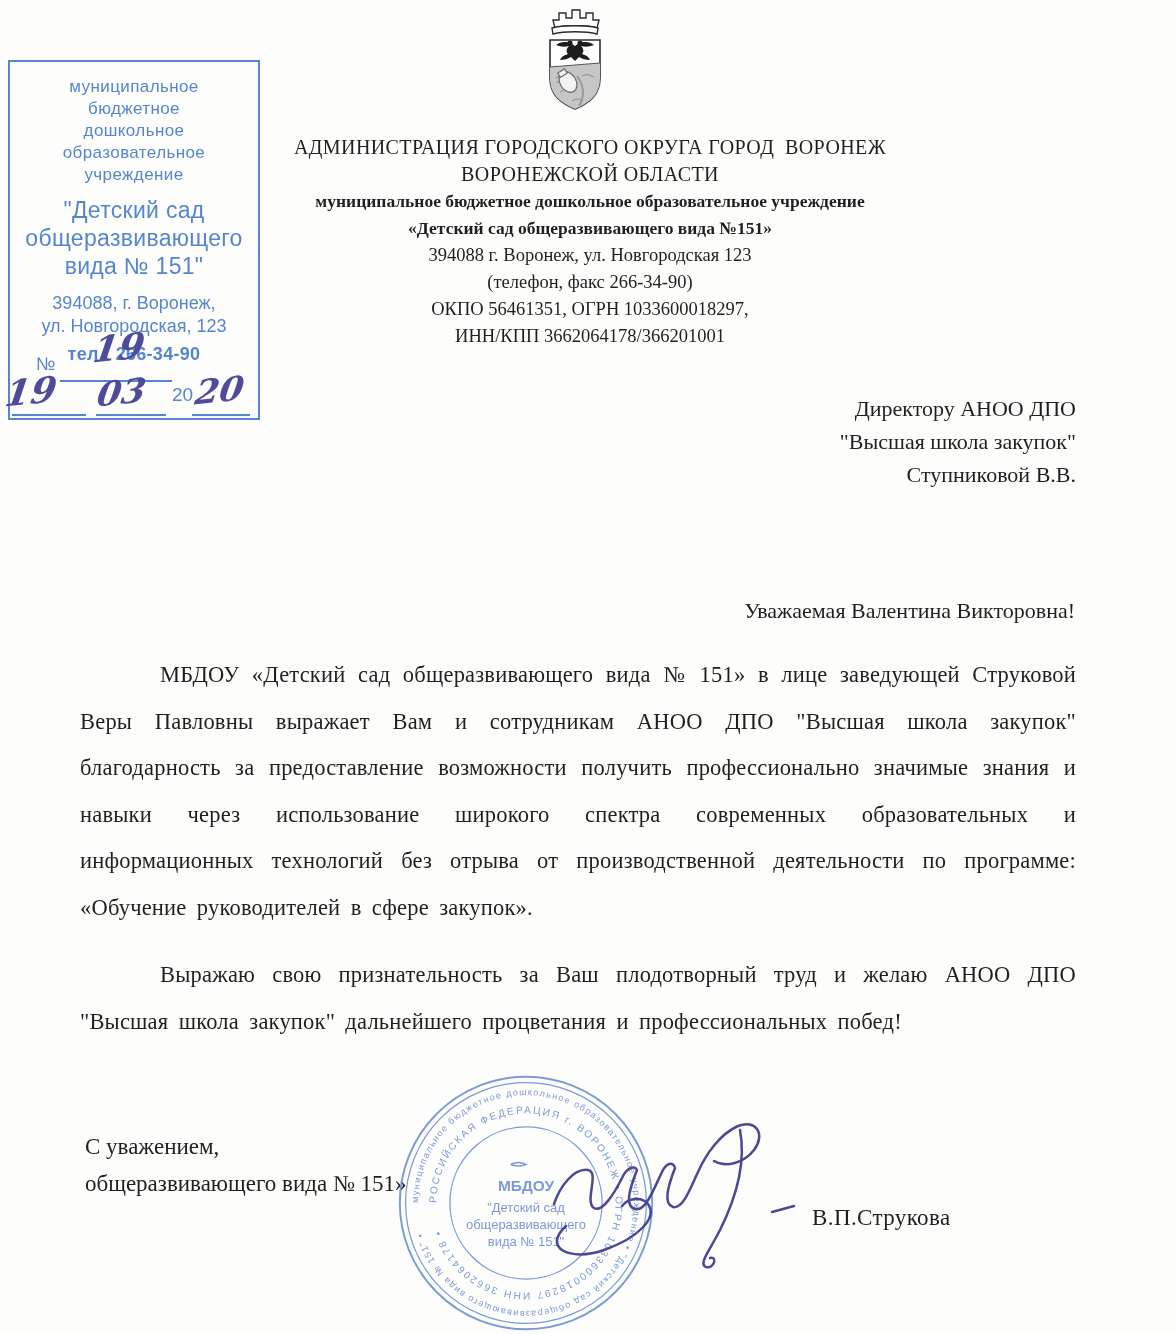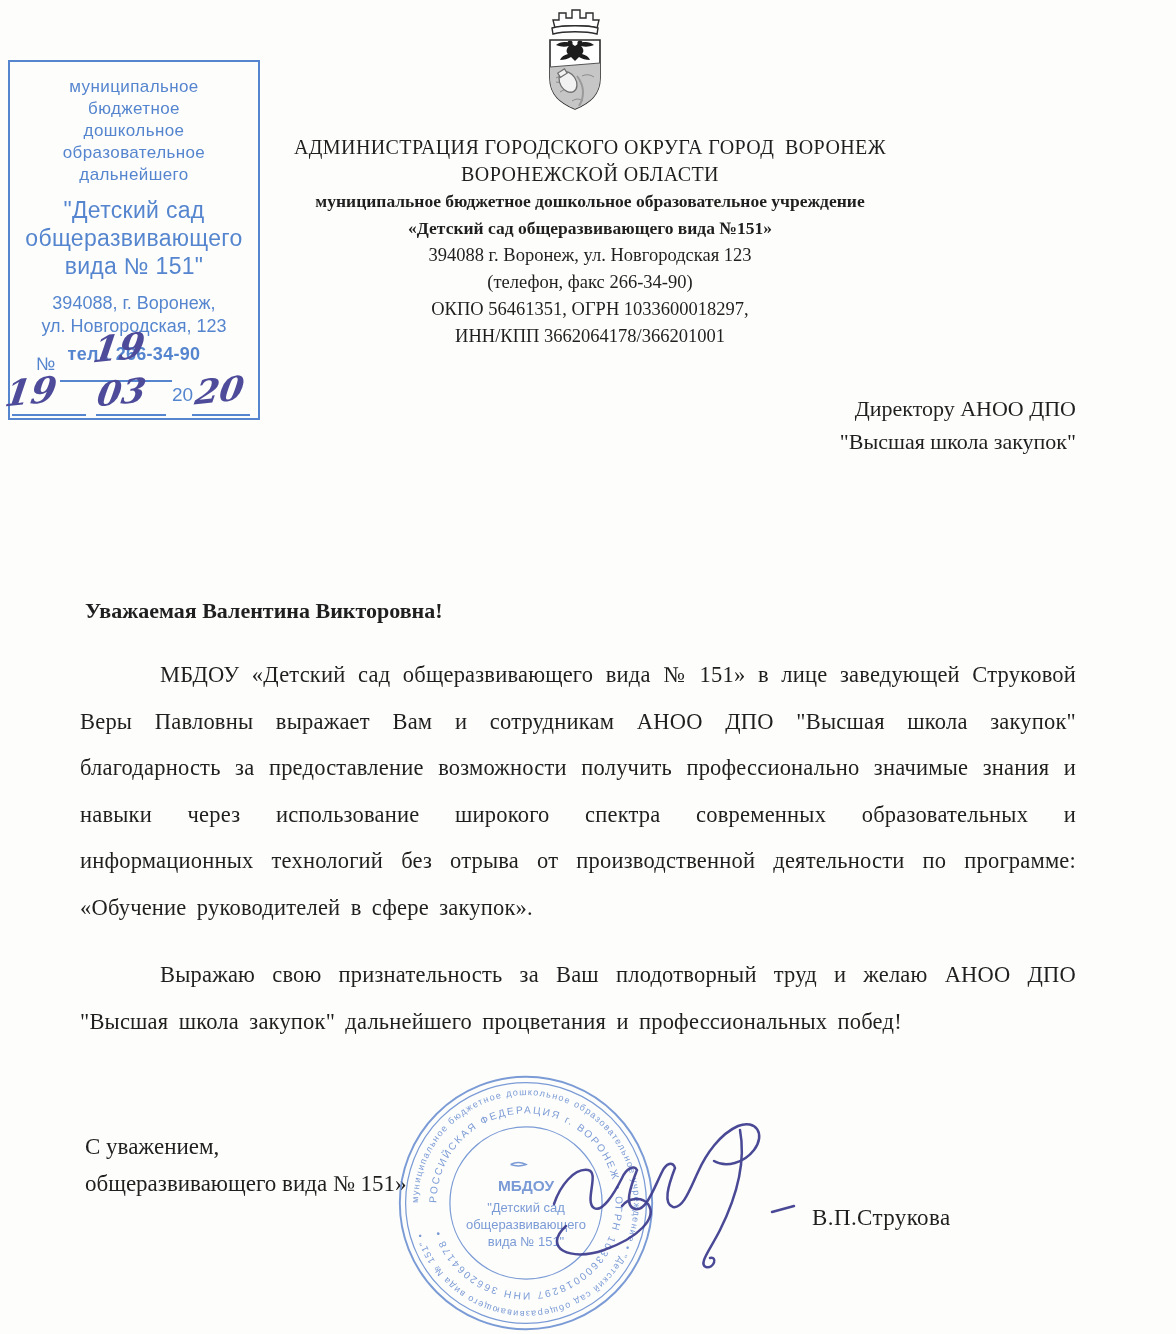--- a/index.html
+++ b/index.html
@@ -36,21 +36,21 @@
   
   .org-header{position:absolute;left:278px;top:122px;width:624px;text-align:center;}
   .hl-caps{font-size:20px;line-height:27px;letter-spacing:.4px;}
   .hl-bold{font-size:17.5px;line-height:27px;font-weight:bold;}
   .hl-norm{font-size:18.5px;line-height:27px;}
   .hl-pre{white-space:pre-wrap;margin-top:12px;}
   
   .addressee{position:absolute;left:700px;top:392px;width:376px;text-align:right;
     font-size:22px;line-height:33px;}
   
-  .salutation{position:absolute;left:85px;top:598px;width:990px;text-align:left;font-size:22px;font-weight:bold;}
+  .salutation{position:absolute;left:85px;top:598px;width:990px;text-align:right;font-size:22px;}
   .para{position:absolute;left:80px;width:996px;margin:0;font-size:22.5px;
     line-height:46.5px;text-align:justify;text-indent:80px;word-spacing:4.5px;letter-spacing:.2px;}
   .para1{top:652px;}
   .para2{top:952px;}
   
   .sign-block{position:absolute;left:85px;top:1128px;font-size:23px;line-height:37px;}
   .signer-name{position:absolute;left:812px;top:1205px;font-size:23px;letter-spacing:.4px;}
   
   .round-stamp{position:absolute;left:390px;top:1072px;opacity:.8;}
   .rs-ring-text{font-family:"Liberation Sans",sans-serif;font-size:9.5px;letter-spacing:1.3px;fill:#5b83cd;}
@@ -63,21 +63,21 @@
 <body>
 
 <div class="page">
 
   <div class="corner-stamp">
     <div class="cs-small-wrap">
       <div class="cs-small">муниципальное</div>
       <div class="cs-small">бюджетное</div>
       <div class="cs-small">дошкольное</div>
       <div class="cs-small">образовательное</div>
-      <div class="cs-small">дальнейшего</div>
+      <div class="cs-small">учреждение</div>
     </div>
     <div class="cs-title-wrap">
       <div class="cs-title">"Детский сад</div>
       <div class="cs-title">общеразвивающего</div>
       <div class="cs-title">вида № 151"</div>
     </div>
     <div class="cs-addr-wrap">
       <div class="cs-addr">394088, г. Воронеж,</div>
       <div class="cs-addr">ул. Новгородская, 123</div>
       <div class="cs-phone">тел.: 266-34-90</div>
@@ -134,20 +134,21 @@
     <div class="hl-bold">«Детский сад общеразвивающего вида №151»</div>
     <div class="hl-norm">394088 г. Воронеж, ул. Новгородская 123</div>
     <div class="hl-norm">(телефон, факс 266-34-90)</div>
     <div class="hl-norm">ОКПО 56461351, ОГРН 1033600018297,</div>
     <div class="hl-norm">ИНН/КПП 3662064178/366201001</div>
   </div>
 
   <div class="addressee">
     <div>Директору АНОО ДПО</div>
     <div>"Высшая школа закупок"</div>
+    <div>Ступниковой В.В.</div>
   </div>
 
   <div class="salutation">Уважаемая Валентина Викторовна!</div>
   <p class="para para1">МБДОУ «Детский сад общеразвивающего вида № 151» в лице заведующей Струковой Веры Павловны выражает Вам и сотрудникам АНОО ДПО "Высшая школа закупок" благодарность за предоставление возможности получить профессионально значимые знания и навыки через использование широкого спектра современных образовательных и информационных технологий без отрыва от производственной деятельности по программе: «Обучение руководителей в сфере закупок».</p>
   <p class="para para2">Выражаю свою признательность за Ваш плодотворный труд и желаю АНОО ДПО "Высшая школа закупок" дальнейшего процветания и профессиональных побед!</p>
 
   <div class="sign-block">
     <div>С уважением,</div>
     <div>общеразвивающего вида № 151»</div>
   </div>

